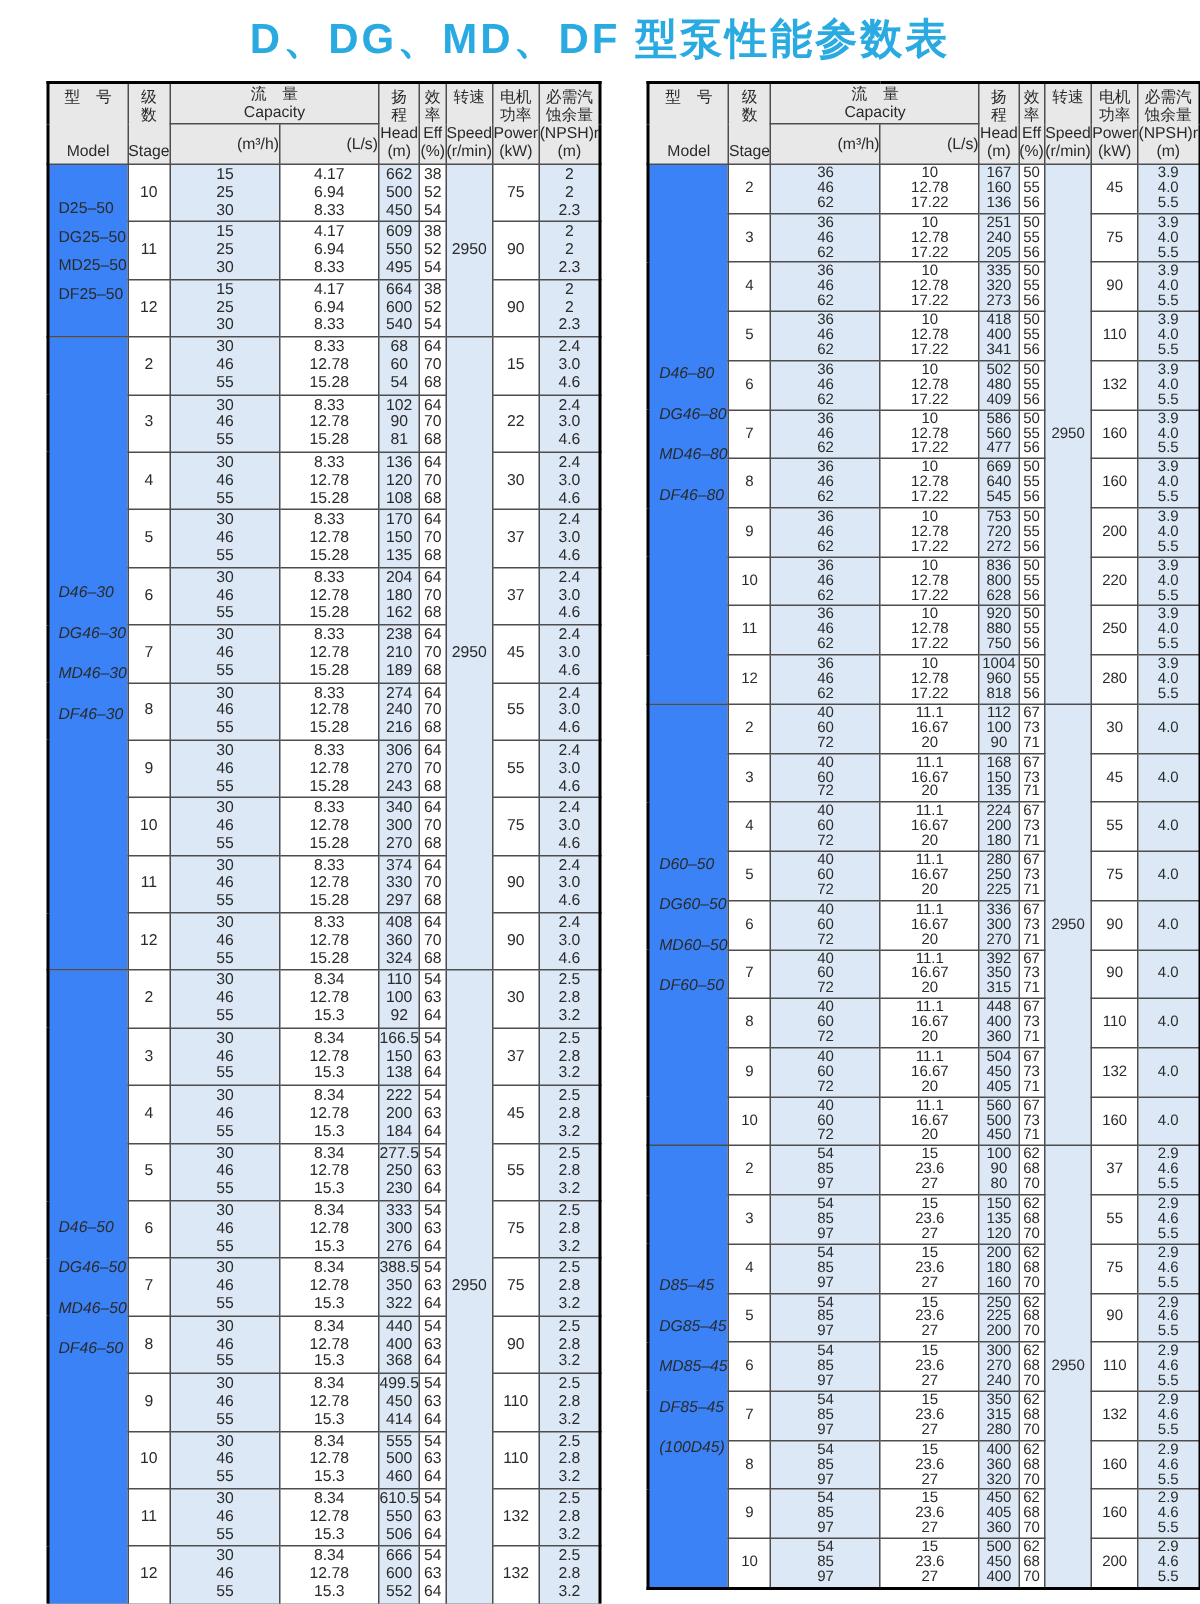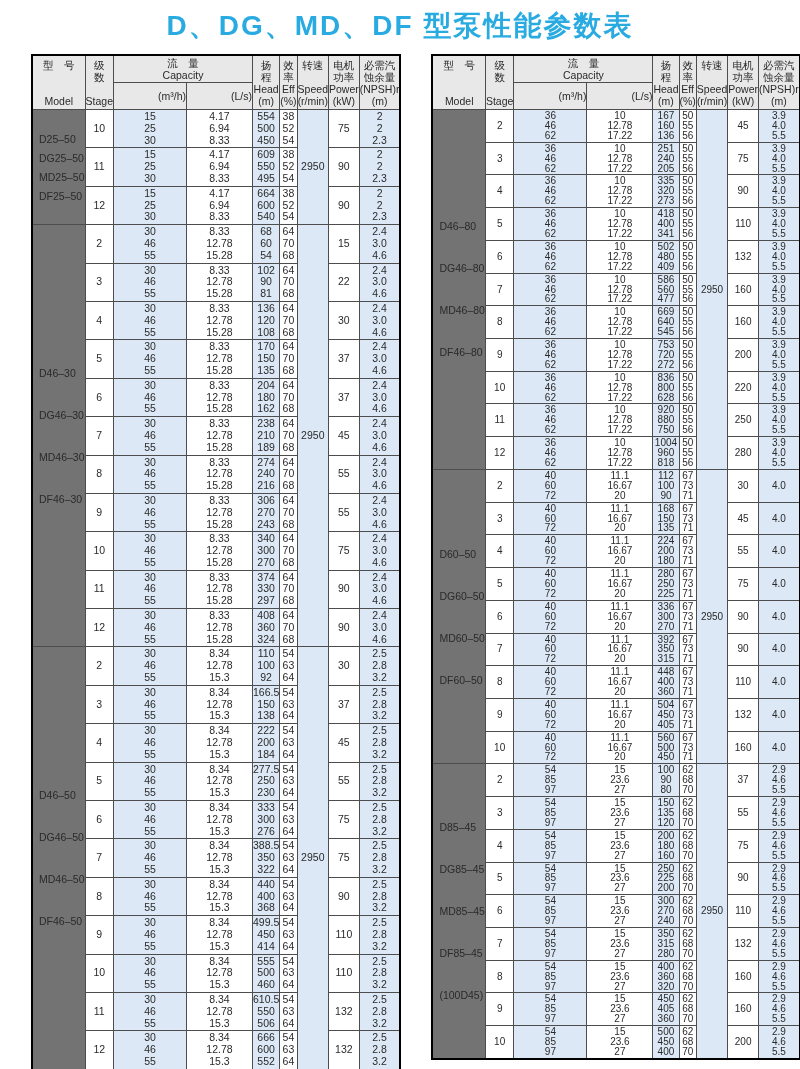--- a/index.html
+++ b/index.html
@@ -31,23 +31,23 @@
   .pump th {
     background: #e8e8e8;
     font-weight: normal;
     font-size: 10.5px;
     line-height: 12px;
   }
   .pump thead tr.subrow th { height: 24px; padding-left: 44px; }
   .t-left td  { font-size: 10.5px; line-height: 11.8px; }
   .t-right td { font-size: 10px;   line-height: 9.9px; }
   td.shade { background: #dce8f5; }
-  td.model-cell { background: #737373; text-align: left; padding: 0 0 0 6px; }
+  td.model-cell { background: #3b82f6; text-align: left; padding: 0 0 0 6px; }
   .model-stack { display: flex; flex-direction: column; justify-content: center; height: 100%; }
-  .model-stack.tall  { gap: 30px; }
+  .model-stack.tall  { gap: 15px; font-style: italic; }
   .model-stack.short { gap: 7px; }
   .model-label { font-size: 10.5px; line-height: 12px; white-space: nowrap; }
 </style>
 </head>
 <body>
 
 <div class="page">
   <div class="title">D、DG、MD、DF 型泵性能参数表</div>
   <div id="tables">
       <table class="pump t-left">
@@ -103,21 +103,21 @@
         <tbody>
           <tr>
             <td class="model-cell" rowspan="3"><div class="model-stack short"><div class="model-label">D25–50</div><div class="model-label">DG25–50</div><div class="model-label">MD25–50</div><div class="model-label">DF25–50</div></div></td>
             <td>10</td>
             <td class="shade">15
 25
 30</td>
             <td>4.17
 6.94
 8.33</td>
-            <td class="shade">554
+            <td class="shade">662
 500
 450</td>
             <td>38
 52
 54</td>
             <td class="shade" rowspan="3">2950</td>
             <td>75</td>
             <td class="shade">2
 2
 2.3</td>

